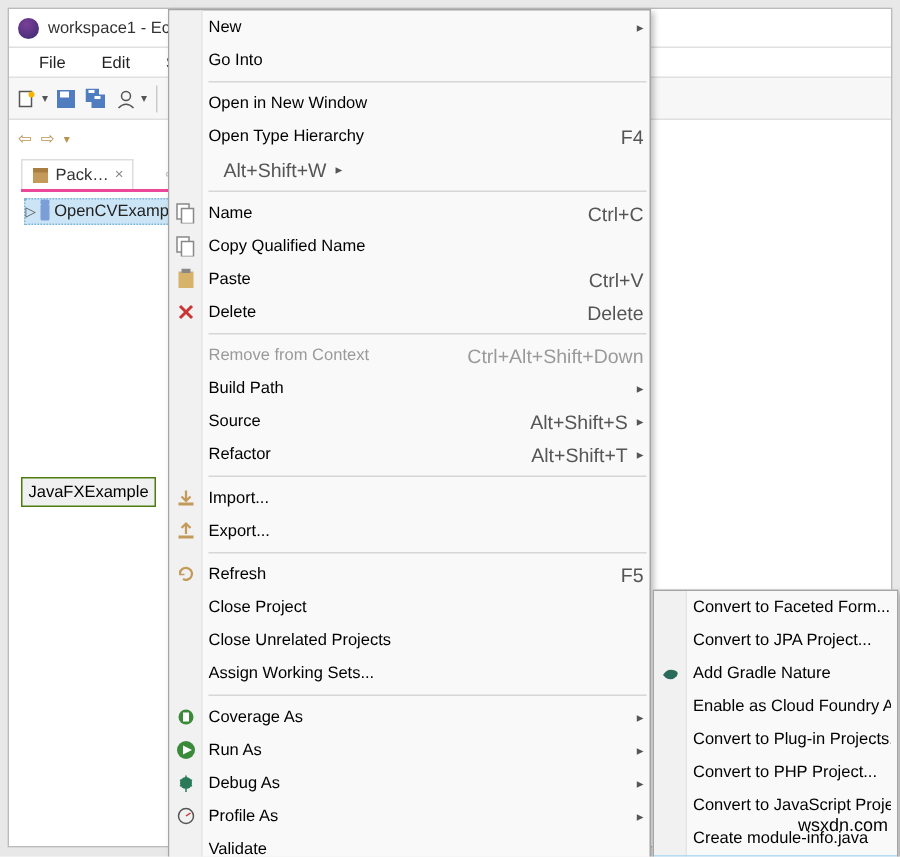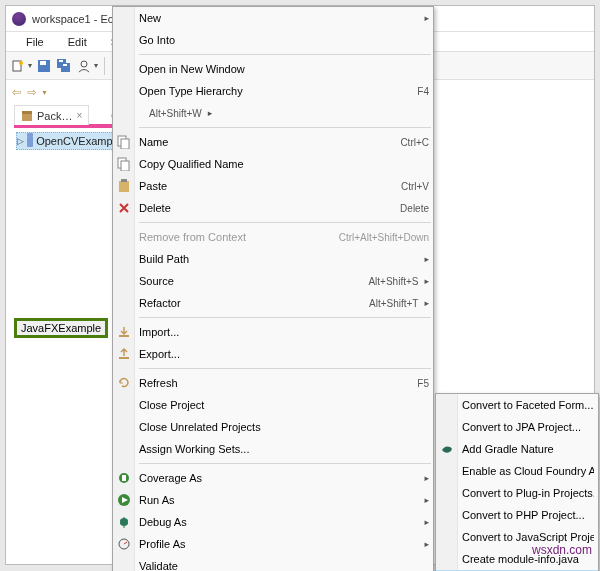--- a/index.html
+++ b/index.html
@@ -9,46 +9,46 @@
     .titlebar-icon { width: 14px; height: 14px; background: radial-gradient(circle at 40% 30%, #7b3f99, #3a2a6e); border-radius: 50%; }
     .titlebar-text { color: #333; }
     .menubar { height: 20px; display: flex; align-items: center; padding: 0 4px; gap: 2px; border-bottom: 1px solid #e0e0e0; }
     .menubar span { padding: 2px 6px; color: #222; margin-left: 10px; }
     .toolbar { height: 28px; border-bottom: 1px solid #e0e0e0; display: flex; align-items: center; padding: 0 4px; gap: 4px; background: #f7f7f7; }
     .toolbar-icon { width: 16px; height: 16px; display: inline-flex; align-items: center; justify-content: center; }
     .toolbar-sep { width: 1px; height: 18px; background: #ccc; margin: 0 2px; }
     .toolbar-arrow { font-size: 8px; color: #555; margin-left: -2px; }
     .nav-row { height: 24px; display: flex; align-items: center; padding: 0 6px; gap: 6px; color: #b8934f; }
     .sidebar { position: absolute; top: 100px; left: 8px; width: 104px; }
-    .tabbar { height: 22px; display: flex; align-items: center; border-bottom: 4px solid #ec4899; gap: 4px; }
+    .tabbar { height: 22px; display: flex; align-items: center; border-bottom: 2px solid #ec4899; gap: 4px; }
     .tab { height: 20px; padding: 2px 6px; background: #fff; border: 1px solid #ddd; border-bottom: none; display: flex; align-items: center; gap: 4px; }
     .tab-label { color: #333; }
     .tab-icon { width: 12px; height: 12px; }
     .tree { padding: 4px 2px; background: #fff; }
     .tree-item { display: flex; align-items: center; gap: 3px; padding: 2px 0; color: #222; }
     .tree-item.sel { background: #cce5f6; border: 1px dotted #7fb3d5; }
     .disclosure { font-size: 9px; color: #555; width: 9px; }
     .folder-icon { width: 13px; height: 11px; background: #7b9ed8; border-radius: 1px; position: relative; }
     .folder-icon::before { content:""; position:absolute; top:-3px; left:0; width:6px; height:3px; background:#7b9ed8; border-radius:1px 1px 0 0;}
-    .secondary-project { position: absolute; top: 312px; left: 8px; height: 20px; display: flex; align-items: center; padding: 2px 4px; background: #f0f0f0; border: 3px solid #4d7c0f; }
+    .secondary-project { position: absolute; top: 312px; left: 8px; height: 20px; display: flex; align-items: center; padding: 2px 4px; background: #f0f0f0; border: 1px solid #4d7c0f; }
     
     .ctx { position: absolute; background: #f9f9f9; border: 1px solid #a5a5a5; box-shadow: 2px 2px 4px rgba(0,0,0,.25); }
     .ctx1 { top: 6px; left: 112px; width: 322px; }
     .ctx2 { top: 393px; left: 435px; width: 164px; }
     .ctx-icon-col { width: 22px; background: #f1f1f1; position: absolute; top: 0; bottom: 0; left: 0; border-right: 1px solid #e5e5e5; }
     .ctx-items { position: relative; }
     .ctx-row { height: 22px; display: flex; align-items: center; padding-left: 26px; padding-right: 4px; position: relative; }
     .ctx-row.disabled span { color: #9a9a9a; }
     .ctx-row.hl { background: #b6dcf5; }
     .ctx-label { flex: 1; color: #000; white-space: nowrap; overflow: hidden; }
-    .ctx-shortcut { color: #555; font-size: 10px; margin-left: 10px; }
+    .ctx-shortcut { color: #555; font-size: 13px; margin-left: 10px; }
     .ctx-sub { font-size: 9px; color: #555; margin-left: 6px; }
     .ctx-sep { height: 1px; background: #d6d6d6; margin: 3px 2px 3px 26px; }
     .ctx-icon { position: absolute; left: 3px; width: 16px; height: 16px; display:flex; align-items:center; justify-content:center; }
-    .watermark { position: absolute; bottom: 14px; right: 8px; color: #701a75; font-size: 12px; }
+    .watermark { position: absolute; bottom: 14px; right: 8px; color: #000000; font-size: 12px; }
     svg { display: block; }
   </style>
 </head>
 <body>
 
 <div class="window">
   <div class="titlebar">
     <span class="titlebar-icon"></span>
     <span class="titlebar-text">workspace1 - Ecli</span>
   </div>

